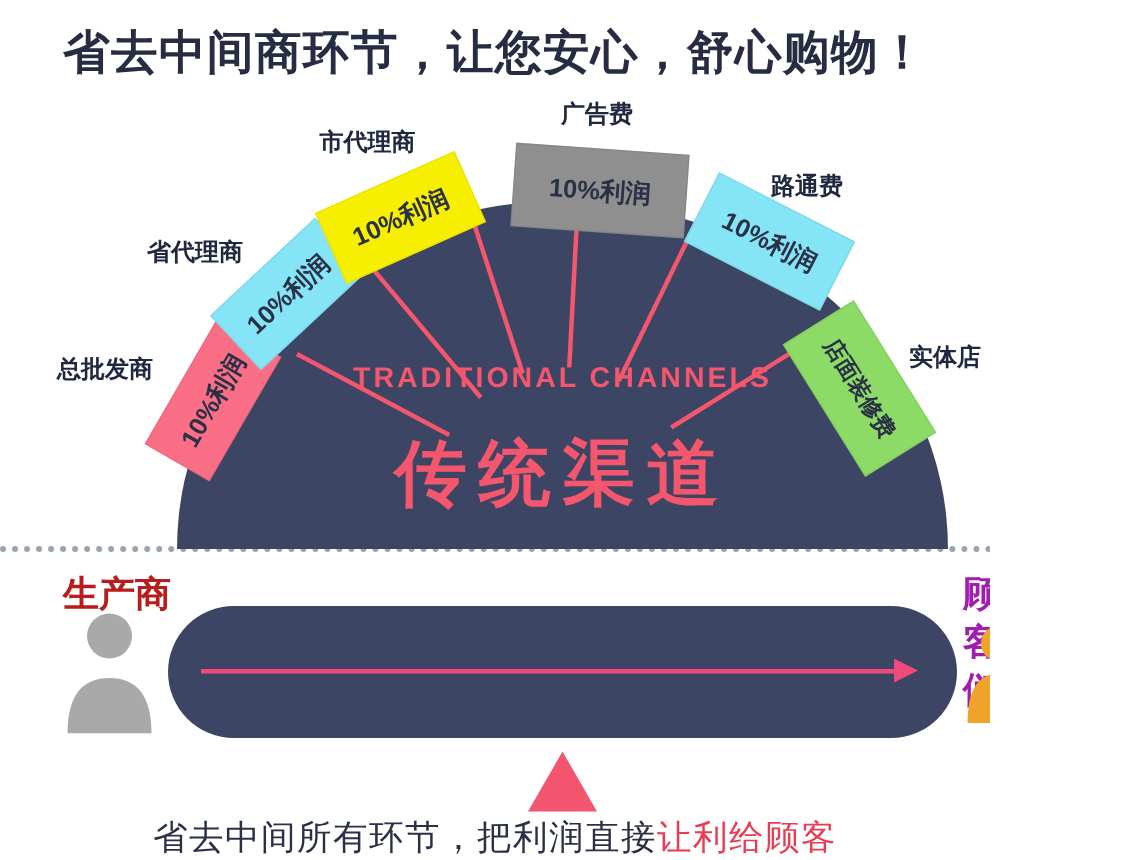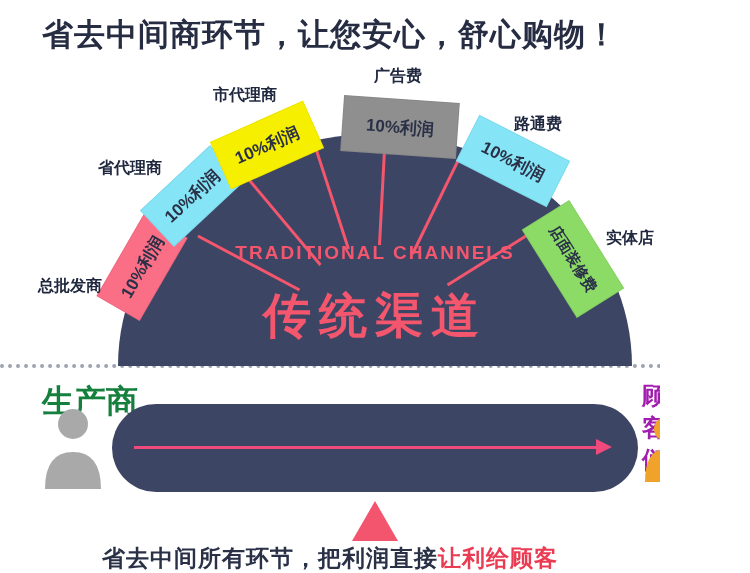--- a/index.html
+++ b/index.html
@@ -45,33 +45,33 @@
   .box2{left:144px;top:171px;width:96px; height:50px;background:#85e4f6;transform:rotate(-43deg);}
   .box3{left:216px;top:119px;width:102px;height:52px;background:#f7ef00;transform:rotate(-24deg);}
   .box4{left:342px;top:99px; width:116px;height:56px;background:#8f8f8f;transform:rotate(4deg);}
   .box5{left:462px;top:135px;width:102px;height:52px;background:#85e4f6;transform:rotate(27deg);}
   .box6{left:521px;top:231px;width:104px;height:56px;background:#8bdb66;transform:rotate(58deg);}
   .box6 span{font-size:15px;}
   
   .chanlabel{
     position:absolute;font-size:16px;font-weight:bold;color:#20283f;z-index:5;white-space:nowrap;
   }
-  .label1{left:38px; top:236px;margin-top:40px;}
+  .label1{left:38px; top:236px;}
   .label2{left:98px; top:158px;}
   .label3{left:213px;top:85px;}
   .label4{left:374px;top:66px;}
   .label5{left:514px;top:114px;text-align:right;}
   .label6{left:606px;top:228px;}
   
   .dotline{
     position:absolute;left:0;top:364px;width:750px;height:0;
     border-top:4px dotted #9aa3af;z-index:1;
   }
   
-  .producer-label{position:absolute;left:42px;top:380px;font-size:32px;font-weight:bold;color:#15803d;}
+  .producer-label{position:absolute;left:42px;top:380px;font-size:24px;font-weight:bold;color:#b91c1c;}
   .customers-label{position:absolute;left:642px;top:380px;font-size:24px;font-weight:bold;color:#a21caf;}
   .person-gray{position:absolute;left:40px;top:407px;}
   .persons-right{position:absolute;left:643px;top:416px;}
   .direct-bar{
     position:absolute;left:112px;top:404px;width:526px;height:88px;
     background:#3d4564;border-radius:44px;z-index:2;
   }
   .arrow-line{
     position:absolute;left:22px;right:42px;top:42px;height:3px;background:#ef4a7b;
   }
@@ -79,21 +79,21 @@
     position:absolute;right:-16px;top:-7px;width:0;height:0;
     border-left:16px solid #ef4a7b;border-top:8px solid transparent;border-bottom:8px solid transparent;
   }
   .pointer-triangle{
     position:absolute;left:352px;top:501px;width:0;height:0;
     border-left:23px solid transparent;border-right:23px solid transparent;
     border-bottom:40px solid #f2556d;
   }
   .caption{
     position:absolute;left:0;top:543px;width:100%;text-align:center;
-    font-size:23px;font-weight:bold;color:#2a3147;letter-spacing:1px;
+    font-size:23px;font-weight:normal;color:#2a3147;letter-spacing:1px;
   }
   .caption .hl{color:#ea3b52;}
 </style>
 </head>
 <body>
 
 <div class="canvas">
 
   <div class="main-title">省去中间商环节，让您安心，舒心购物！</div>
 

